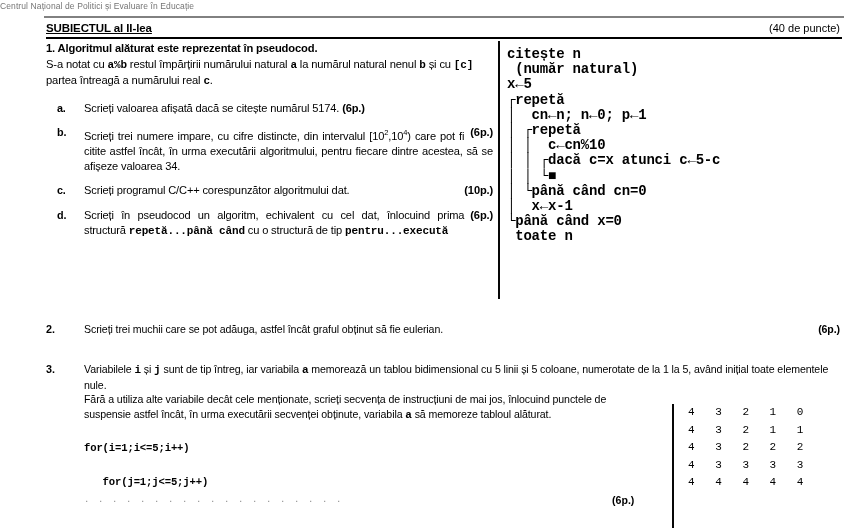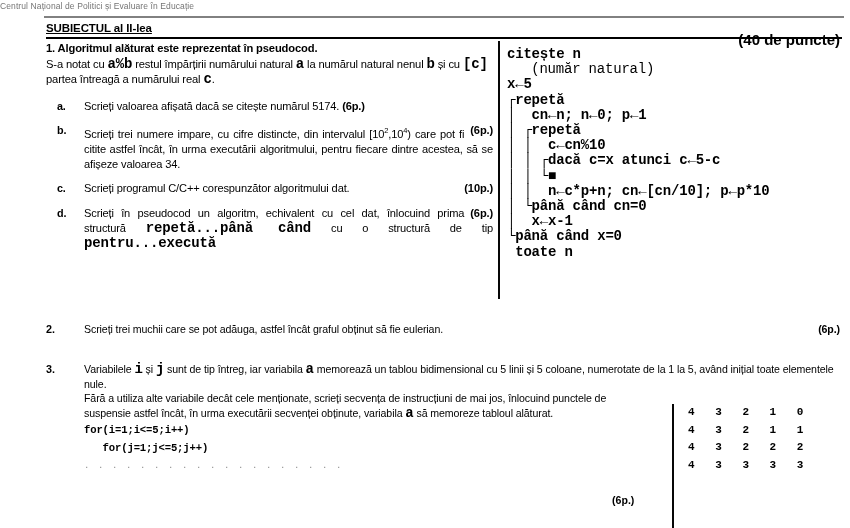--- a/index.html
+++ b/index.html
@@ -49,23 +49,23 @@
   .subject-title {
     position: absolute;
     left: 0; top: 0;
     font-size: 11.5px;
     font-weight: bold;
     text-decoration: underline;
     letter-spacing: -.1px;
   }
   .subject-points {
     position: absolute;
-    right: 2px; top: 9px;
-    font-size: 15px;
-    font-weight: bold;
+    right: 2px; top: 0;
+    font-size: 11px;
+    font-weight: normal;
   }
   .title-rule {
     position: absolute;
     top: 37px; left: 46px; right: 8px;
     height: 1.6px;
     background: #111;
   }
 
   
   .left-col {
@@ -81,21 +81,21 @@
   }
   .q1-note {
     font-size: 11.2px;
     line-height: 15px;
     letter-spacing: -.15px;
     margin-top: 1px;
   }
   .mono-b {
     font-family: "Liberation Mono", monospace;
     font-weight: bold;
-    font-size: 14px;
+    font-size: 11px;
   }
 
   
   .sub-list { margin-top: 12px; }
   .sub-item {
     position: relative;
     padding-left: 38px;
     font-size: 11.1px;
     line-height: 15.3px;
     letter-spacing: -.15px;
@@ -125,21 +125,21 @@
     padding: 6px 0 0 7px;
   }
   .code-line {
     font-family: "Liberation Mono", monospace;
     font-size: 14px;
     font-weight: bold;
     line-height: 15.2px;
     white-space: pre;
     letter-spacing: -.2px;
   }
-  .code-line.plain { font-weight: normal; margin-left: 16px; }
+  .code-line.plain { font-weight: bold; }
 
   
   .numbered {
     position: absolute;
     left: 46px;
     width: 798px;
     font-size: 10.6px;
     line-height: 14.6px;
     letter-spacing: -.1px;
   }
@@ -162,21 +162,21 @@
   #q3 { top: 362px; }
 
   .q3-body { padding-left: 38px; width: 600px; }
   .code-seq {
     font-family: "Liberation Mono", monospace;
     font-size: 10.6px;
     font-weight: bold;
     line-height: 16px;
     white-space: pre;
     letter-spacing: -.15px;
-    margin-top: 2px;
+    margin-top: 18px;
   }
   .dots {
     font-family: "Liberation Mono", monospace;
     font-size: 9px;
     letter-spacing: 1.6px;
     color: #3b3b3b;
     padding-left: 38px;
     margin-top: 3px;
     opacity: .55;
   }
@@ -185,21 +185,21 @@
   .matrix-panel {
     position: absolute;
     left: 672px; top: 404px;
     width: 172px; height: 124px;
     border-left: 2px solid #1a1a1a;
     padding-left: 14px;
   }
   .matrix-row {
     font-family: "Liberation Mono", monospace;
     font-size: 11px;
-    font-weight: bold;
+    font-weight: normal;
     line-height: 17.6px;
     letter-spacing: 7px;
     white-space: pre;
   }
   .q3-pts {
     position: absolute;
     left: 612px; top: 494px;
     font-size: 10.6px;
     font-weight: bold;
   }
@@ -258,21 +258,20 @@
   <div class="code-panel">
     <div class="code-line">citește n</div>
     <div class="code-line plain"> (număr natural)</div>
     <div class="code-line">x←5</div>
     <div class="code-line">┌repetă</div>
     <div class="code-line">│  cn←n; n←0; p←1</div>
     <div class="code-line">│ ┌repetă</div>
     <div class="code-line">│ │  c←cn%10</div>
     <div class="code-line">│ │ ┌dacă c=x atunci c←5-c</div>
     <div class="code-line">│ │ └■</div>
-    <div class="code-line">│ │  n←c*p+n; cn←[cn/10]; p←p*10</div>
     <div class="code-line">│ └până când cn=0</div>
     <div class="code-line">│  x←x-1</div>
     <div class="code-line">└până când x=0</div>
     <div class="code-line"> toate n</div>
   </div>
 
   <div class="numbered" id="q2">
     <span class="num">2.</span>
     <div class="body">
       <div class="q-row">
@@ -295,15 +294,16 @@
     <div class="dots">. . . . . . . . . . . . . . . . . . .</div>
   </div>
 
   <span class="q3-pts">(6p.)</span>
 
   <div class="matrix-panel">
     <div class="matrix-row">4 3 2 1 0</div>
     <div class="matrix-row">4 3 2 1 1</div>
     <div class="matrix-row">4 3 2 2 2</div>
     <div class="matrix-row">4 3 3 3 3</div>
+    <div class="matrix-row">4 4 4 4 4</div>
   </div>
 
 </div>
 
 </body></html>

